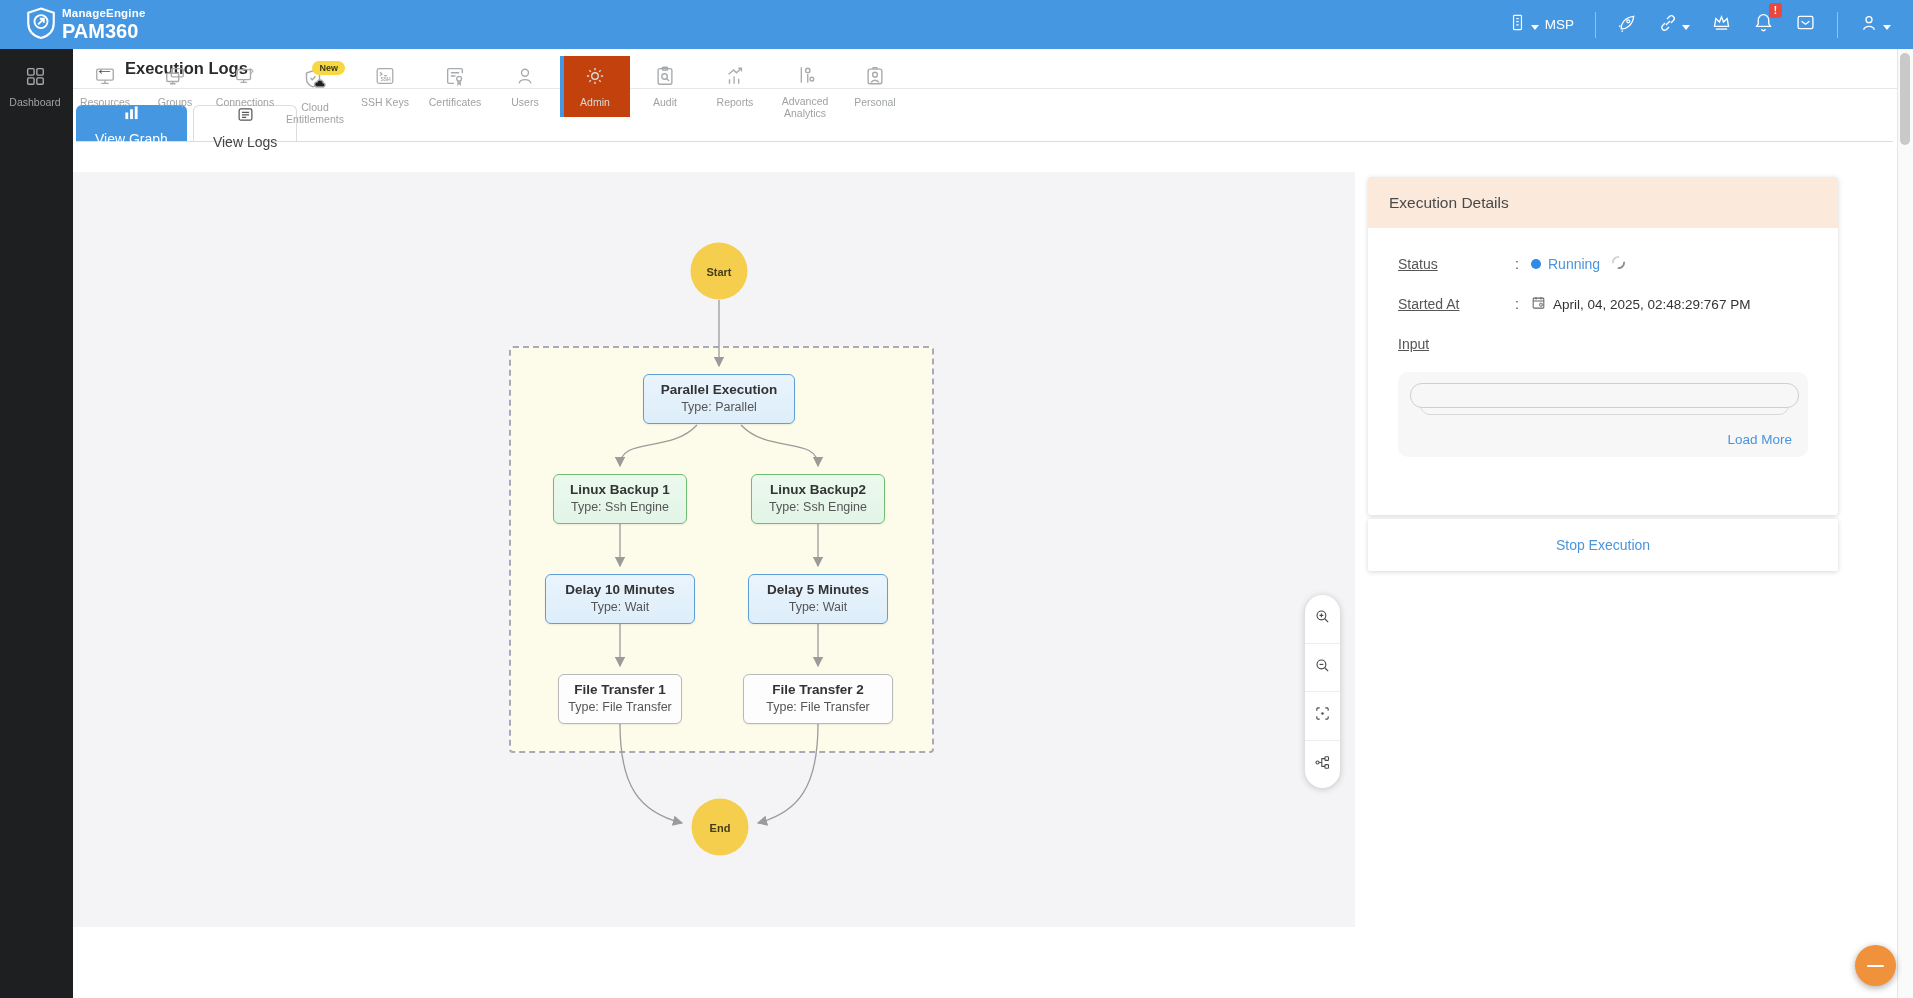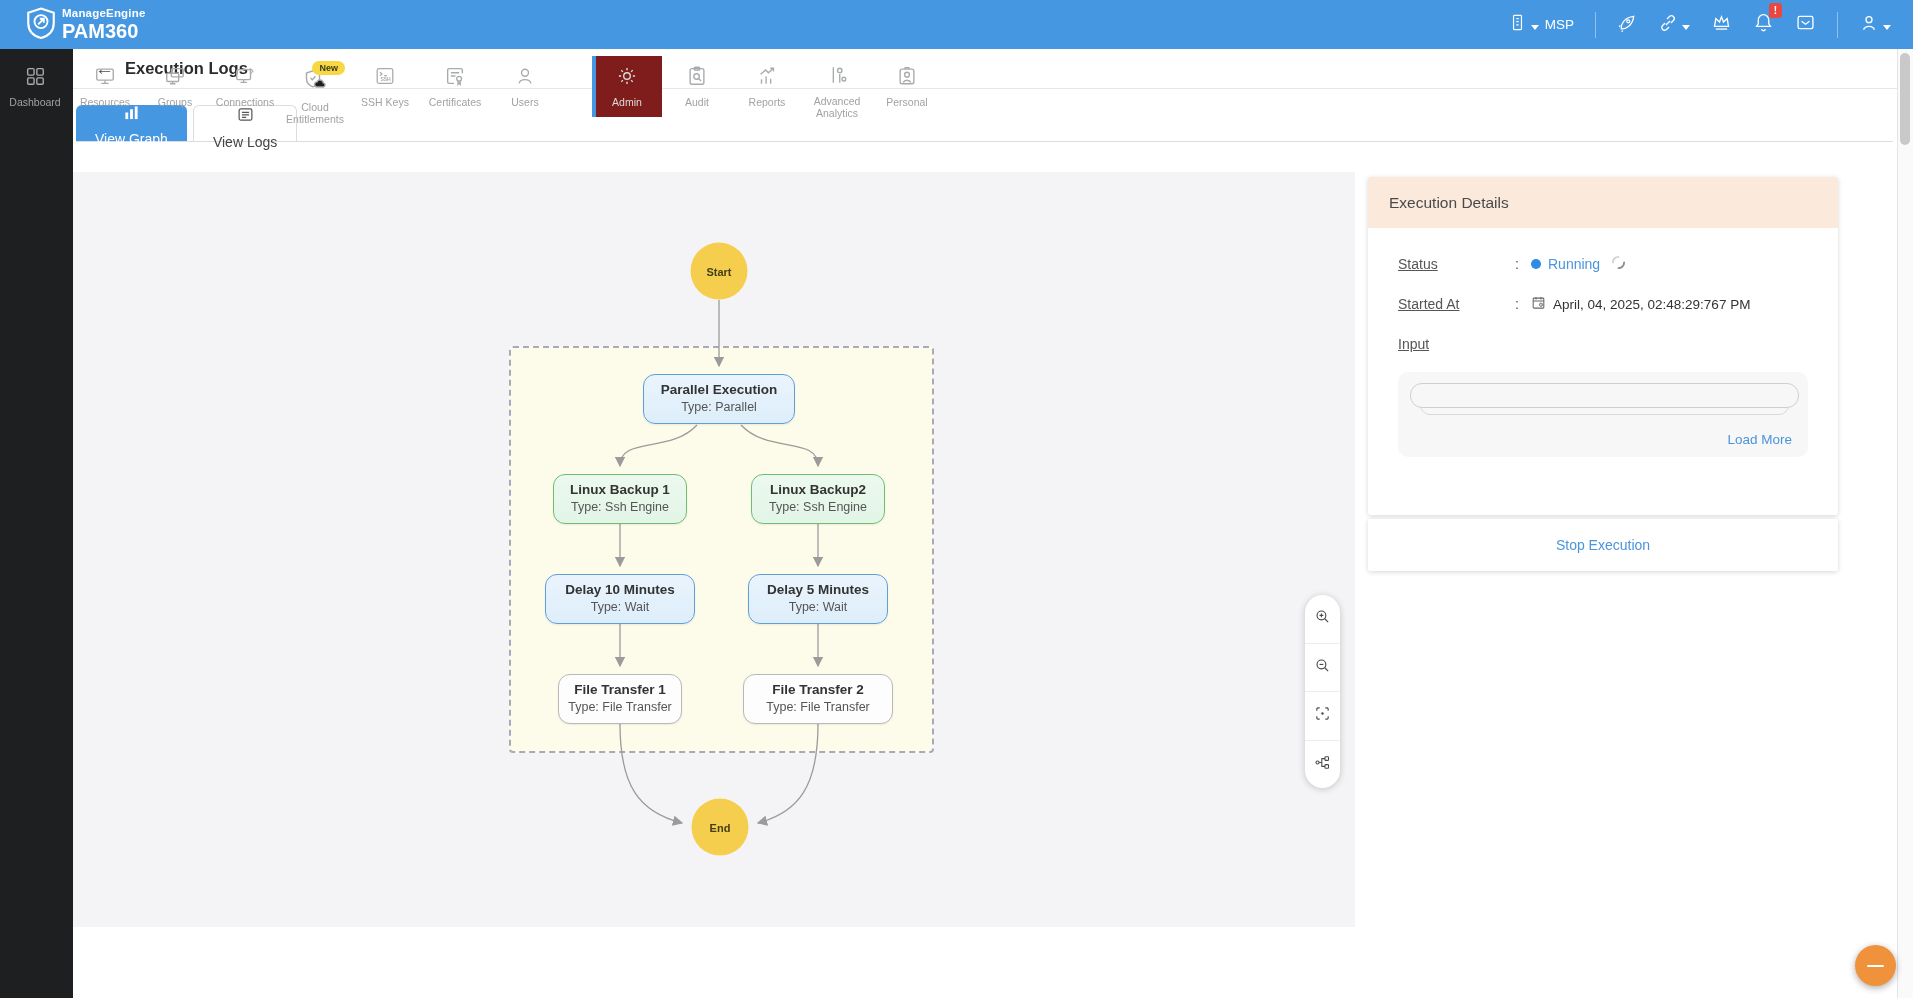--- a/index.html
+++ b/index.html
@@ -23,21 +23,21 @@
                font-weight:bold;padding:1px 5px;border-radius:3px;line-height:1.3;}
 
   
   .sidebar{position:absolute;left:0;top:49px;width:73px;height:949px;background:#1e1f21;z-index:20;
            display:flex;flex-direction:row;padding-top:7px;box-sizing:border-box;}
   .sb-item{position:relative;flex:none;height:61px;display:flex;flex-direction:column;
            align-items:center;justify-content:center;gap:5px;cursor:pointer;}
   .sb-item.tall{height:81px;}
   .sb-item.tall2{height:71px;}
   .sb-label{font-size:10.5px;color:#9fa2a4;text-align:center;line-height:1.18;width:70px;}
-  .sb-item.active{background:#7f1d1d;margin-left:32px;}
+  .sb-item.active{background:#c2410c;}
   .sb-item.active::before{content:"";position:absolute;left:0;top:0;bottom:0;width:4px;background:#4697e2;}
   .sb-item.active .sb-label{color:#d9dbdc;}
   .sb-new{position:absolute;top:5px;right:5px;background:#f7d843;color:#3c3a16;font-size:9px;
           font-weight:bold;padding:2px 7px;border-radius:9px;}
 
   
   .page-header{position:absolute;left:73px;top:49px;width:1840px;height:40px;background:#fff;
                border-bottom:1px solid #e7e7e7;display:flex;align-items:center;padding-left:22px;box-sizing:border-box;z-index:10;}
   .back-arrow{font-size:19px;color:#4a4a4a;margin-right:11px;cursor:pointer;line-height:1;}
   .page-title{font-size:16.5px;font-weight:bold;color:#2b2b2b;}
@@ -46,21 +46,21 @@
   .tab{height:36px;display:flex;align-items:center;gap:8px;padding:0 19px;font-size:14px;
        border-radius:6px 6px 0 0;cursor:pointer;box-sizing:border-box;flex-direction:column;}
   .tab.active{background:#4697e2;color:#fff;}
   .tab.inactive{background:#fff;color:#444;border:1px solid #dcdcdc;border-bottom:none;margin-left:6px;}
 
   
   .canvas{position:absolute;left:72px;top:172px;width:1283px;height:755px;background:#f4f4f6;z-index:5;}
   .group-box{position:absolute;left:437px;top:174px;width:421px;height:403px;background:#fdfcea;
              border:2px dashed #a9a9bc;border-radius:4px;z-index:1;}
   .edges{position:absolute;left:0;top:0;z-index:2;pointer-events:none;}
-  .node{position:absolute;transform:translate(-50%,-50%);border-radius:12px;text-align:center;
+  .node{position:absolute;transform:translate(-50%,-50%);border-radius:6px;text-align:center;
         display:flex;flex-direction:column;align-items:center;justify-content:center;
         box-sizing:border-box;z-index:3;cursor:pointer;box-shadow:0 1px 2px rgba(0,0,0,.07);}
   .node .nt{font-size:13.5px;font-weight:bold;color:#333;line-height:1.25;}
   .node .ns{font-size:12.5px;color:#555;line-height:1.25;margin-top:1px;}
   .node.blue{background:linear-gradient(#eaf4fd,#ddeefa);border:1px solid #5f9fd9;}
   .node.green{background:linear-gradient(#ecf9ee,#e2f5e6);border:1px solid #70bd74;}
   .node.white{background:#fdfdfd;border:1px solid #b9b9b9;}
   .circle-node{position:absolute;transform:translate(-50%,-50%);width:57px;height:57px;border-radius:50%;
                background:#f6ce4d;display:flex;align-items:center;justify-content:center;
                font-size:11px;font-weight:bold;color:#443d16;z-index:3;cursor:pointer;}

